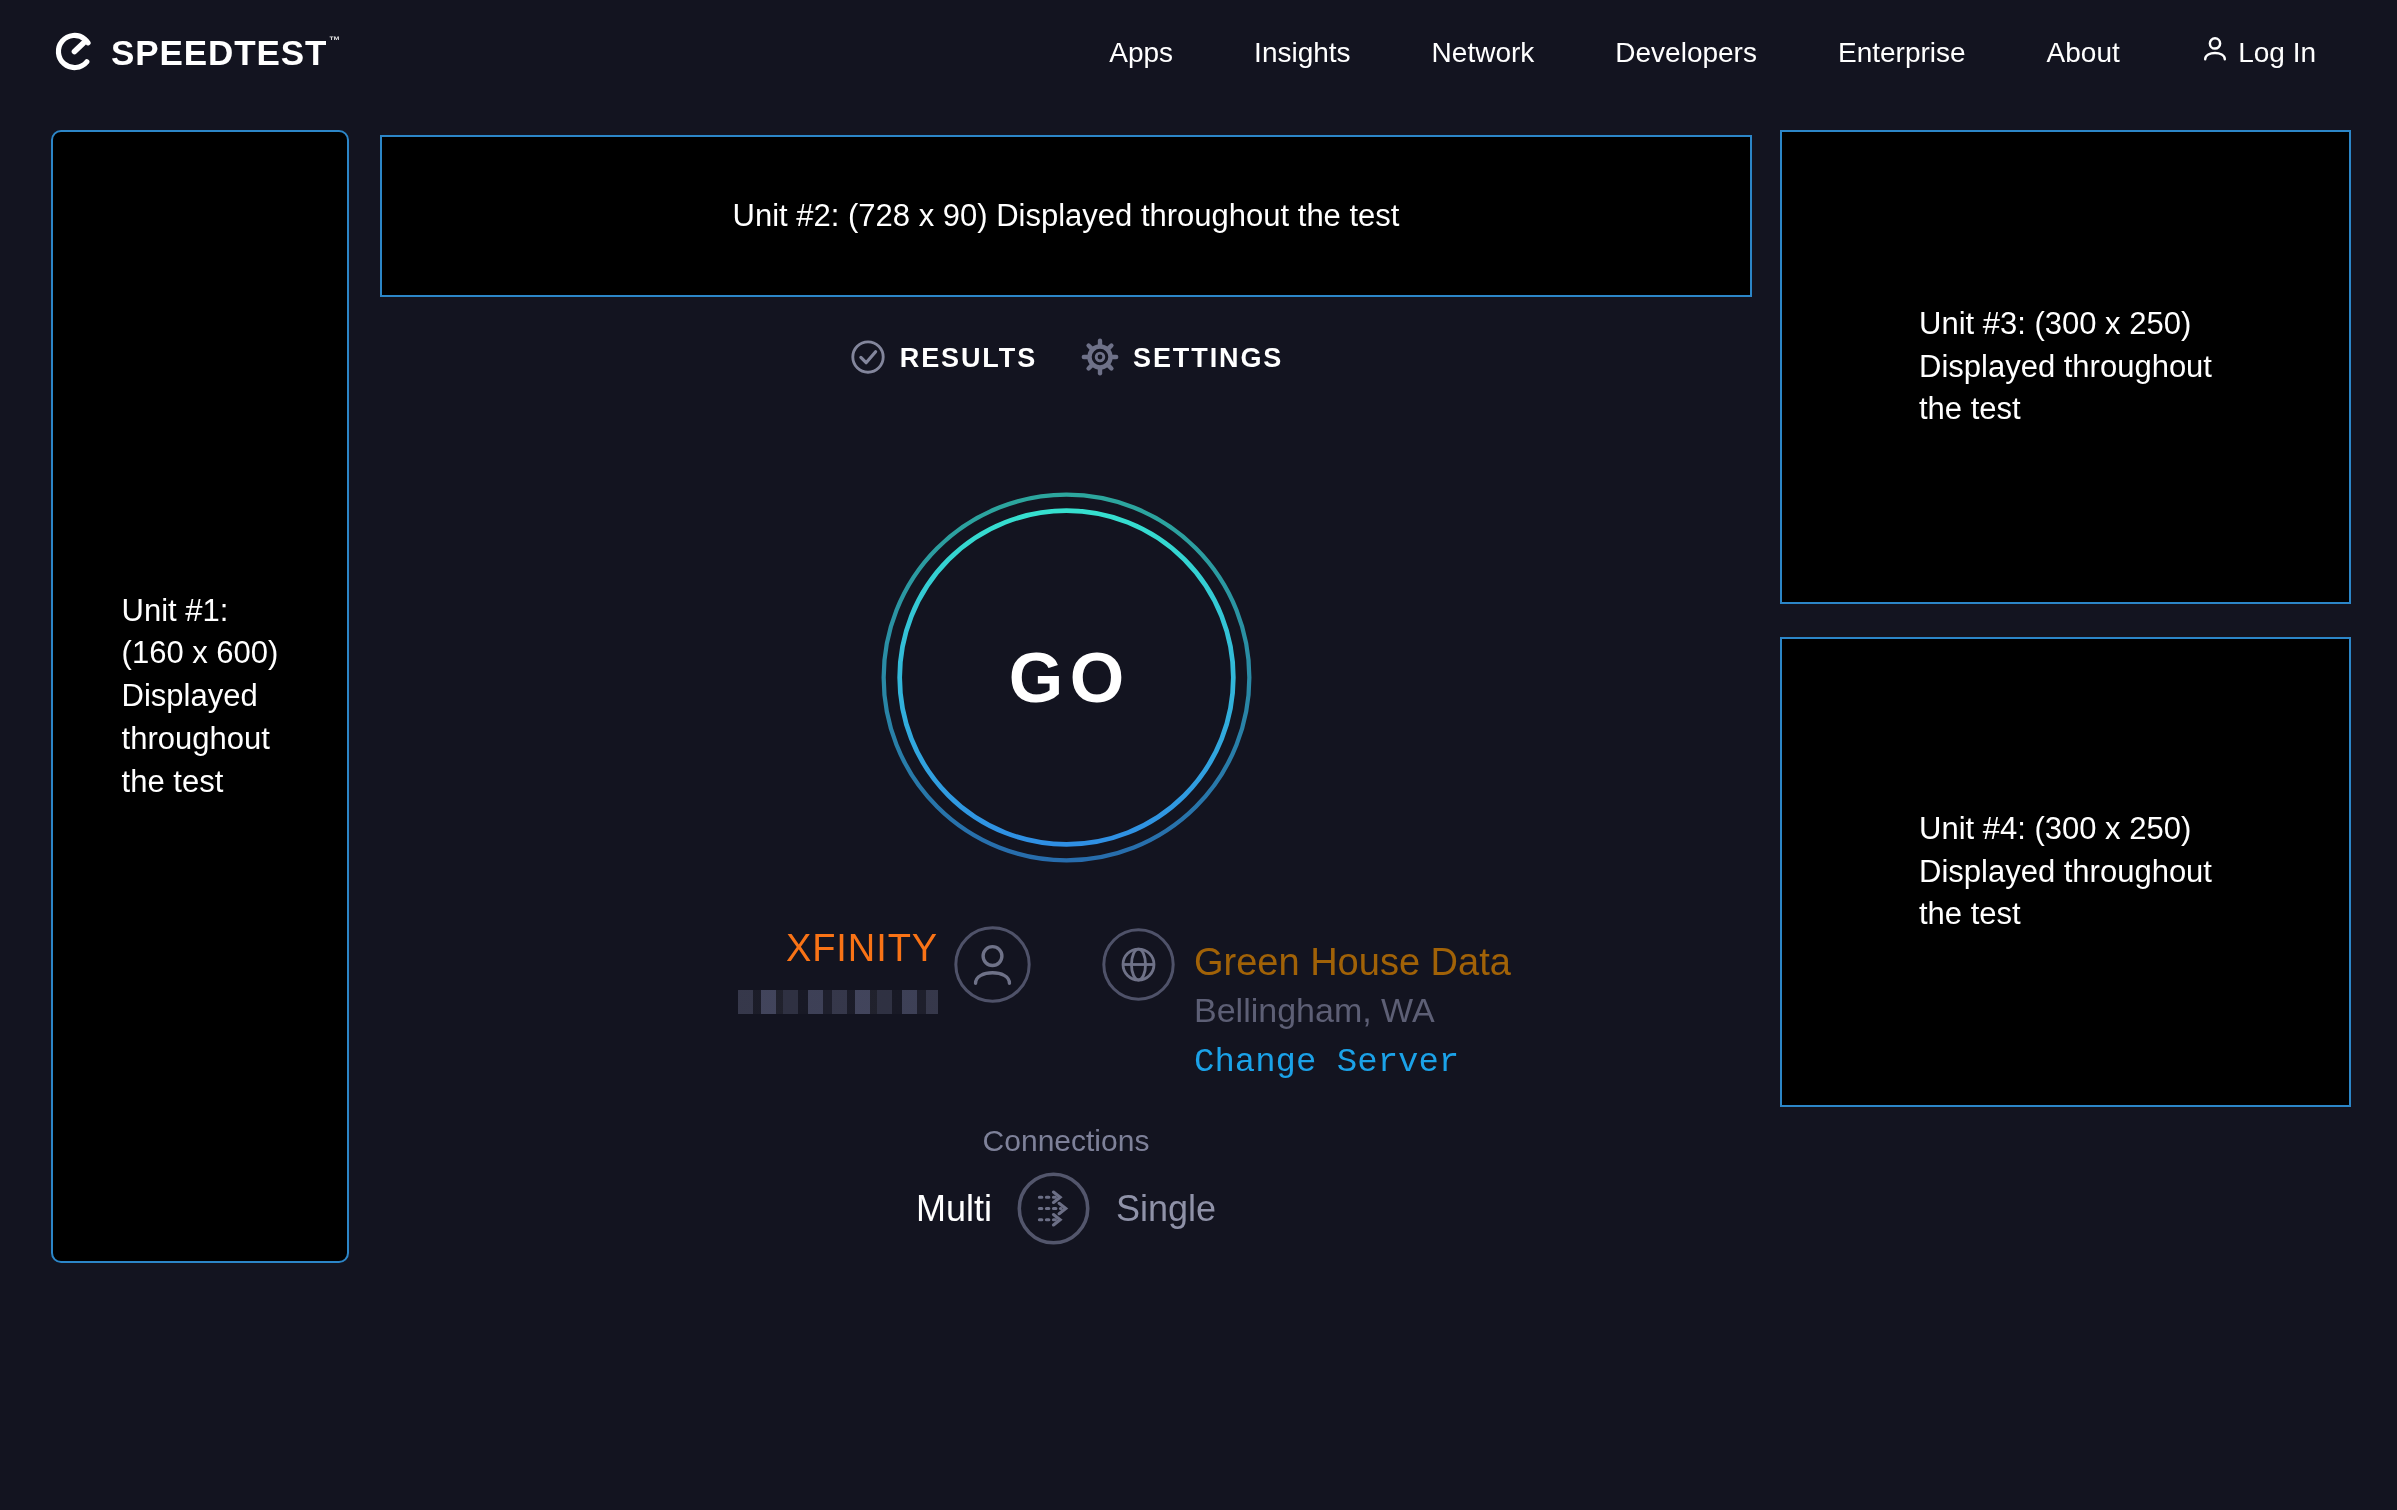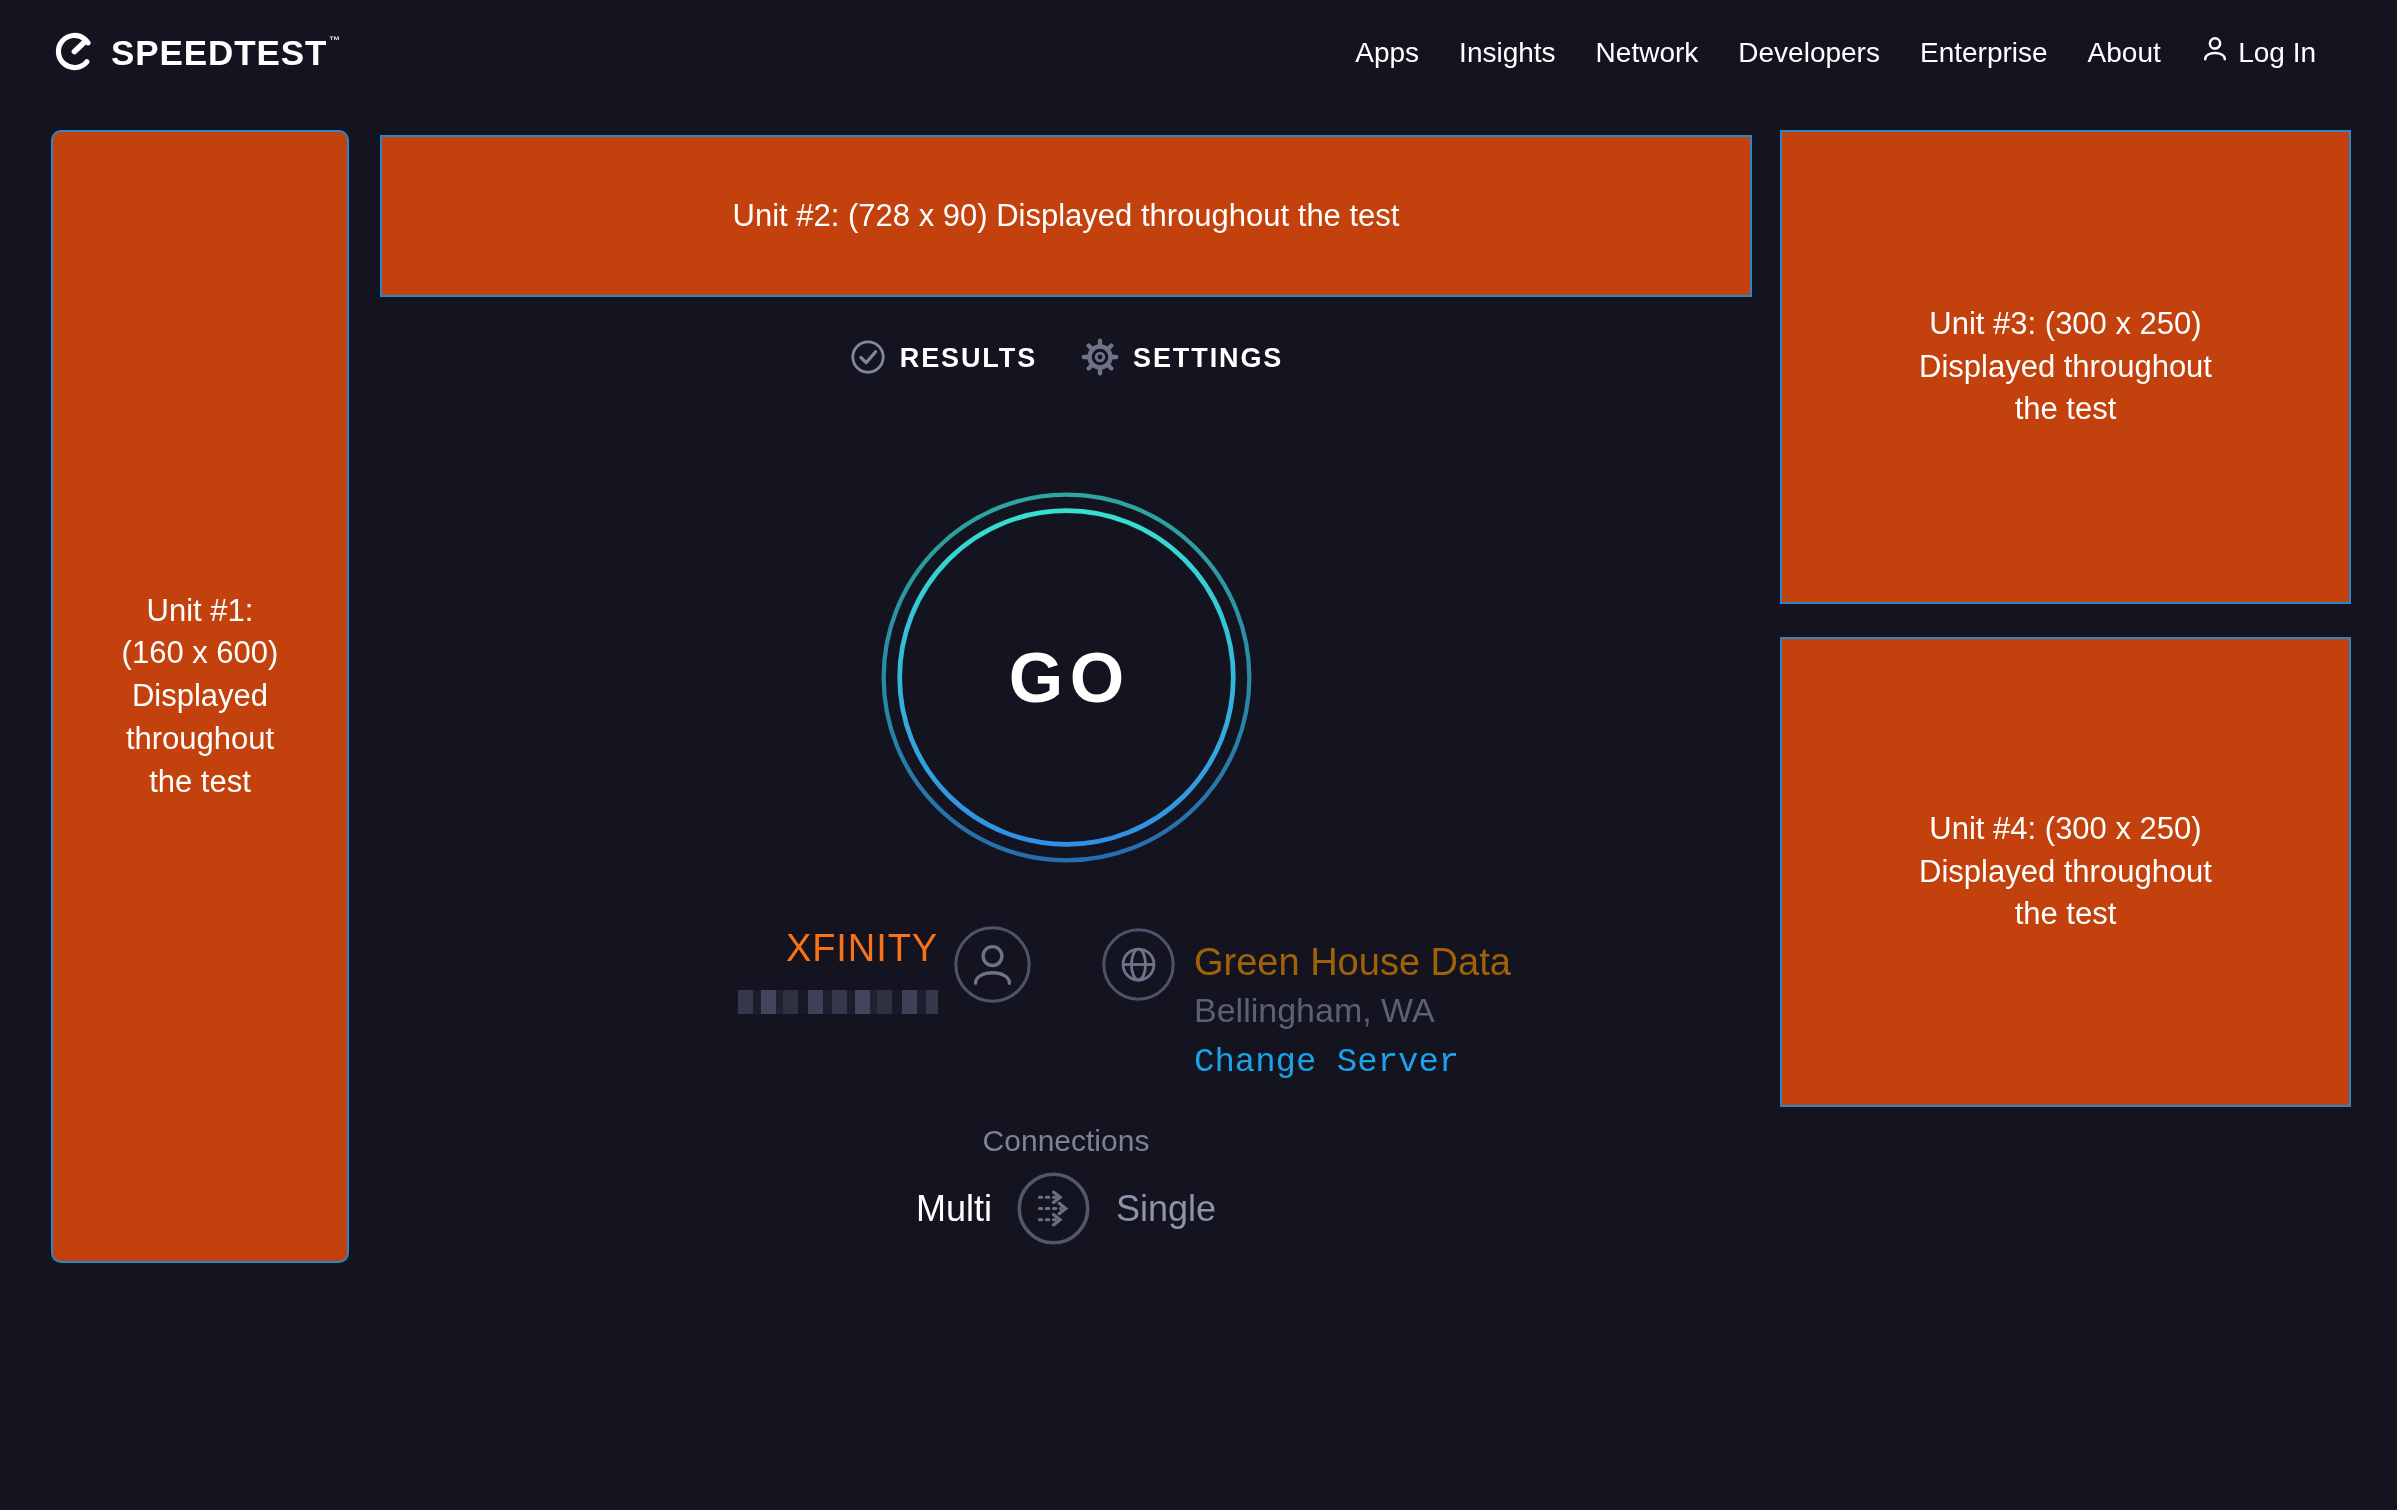--- a/index.html
+++ b/index.html
@@ -15,31 +15,31 @@
 
   
   .header {
     position:absolute; top:0; left:0; width:2397px; height:105px;
     display:flex; align-items:center;
     padding:0 81px 0 51px;
   }
   .brand { display:flex; align-items:center; gap:13px; cursor:pointer; }
   .brand-text { font-size:35px; font-weight:bold; letter-spacing:0.9px; display:flex; align-items:flex-start; }
   .brand-tm { font-size:11.3px; margin-top:1.9px; margin-left:1.9px; opacity:.85; }
-  .nav { margin-left:auto; display:flex; align-items:center; gap:40px; }
+  .nav { margin-left:auto; display:flex; align-items:center; gap:81px; }
   .nav-item { font-size:28px; color:#fff; cursor:pointer; white-space:nowrap; }
   .login { display:flex; align-items:center; gap:9.4px; cursor:pointer; font-size:28px; }
 
   
   .ad {
     position:absolute;
-    background:#c2410c;
+    background:#000000;
     border:2.8px solid #2c86c8;
     display:flex; align-items:center; justify-content:center;
-    text-align:center;
+    text-align:left;
     font-size:31px; line-height:1.38; color:#fff;
     white-space:pre-line;
   }
   .ad-left   { left:51px;   top:130px;  width:298px;  height:1133px;border-radius:10px; }
   .ad-top    { left:380px;  top:135px;  width:1372px; height:162px; }
   .ad-right1 { left:1780px; top:130px;  width:571px;  height:474px; }
   .ad-right2 { left:1780px; top:637px;  width:571px;  height:470px; }
   .ad-bottom { left:385px;  top:1298px; width:1367px; height:165px; }
 
   

